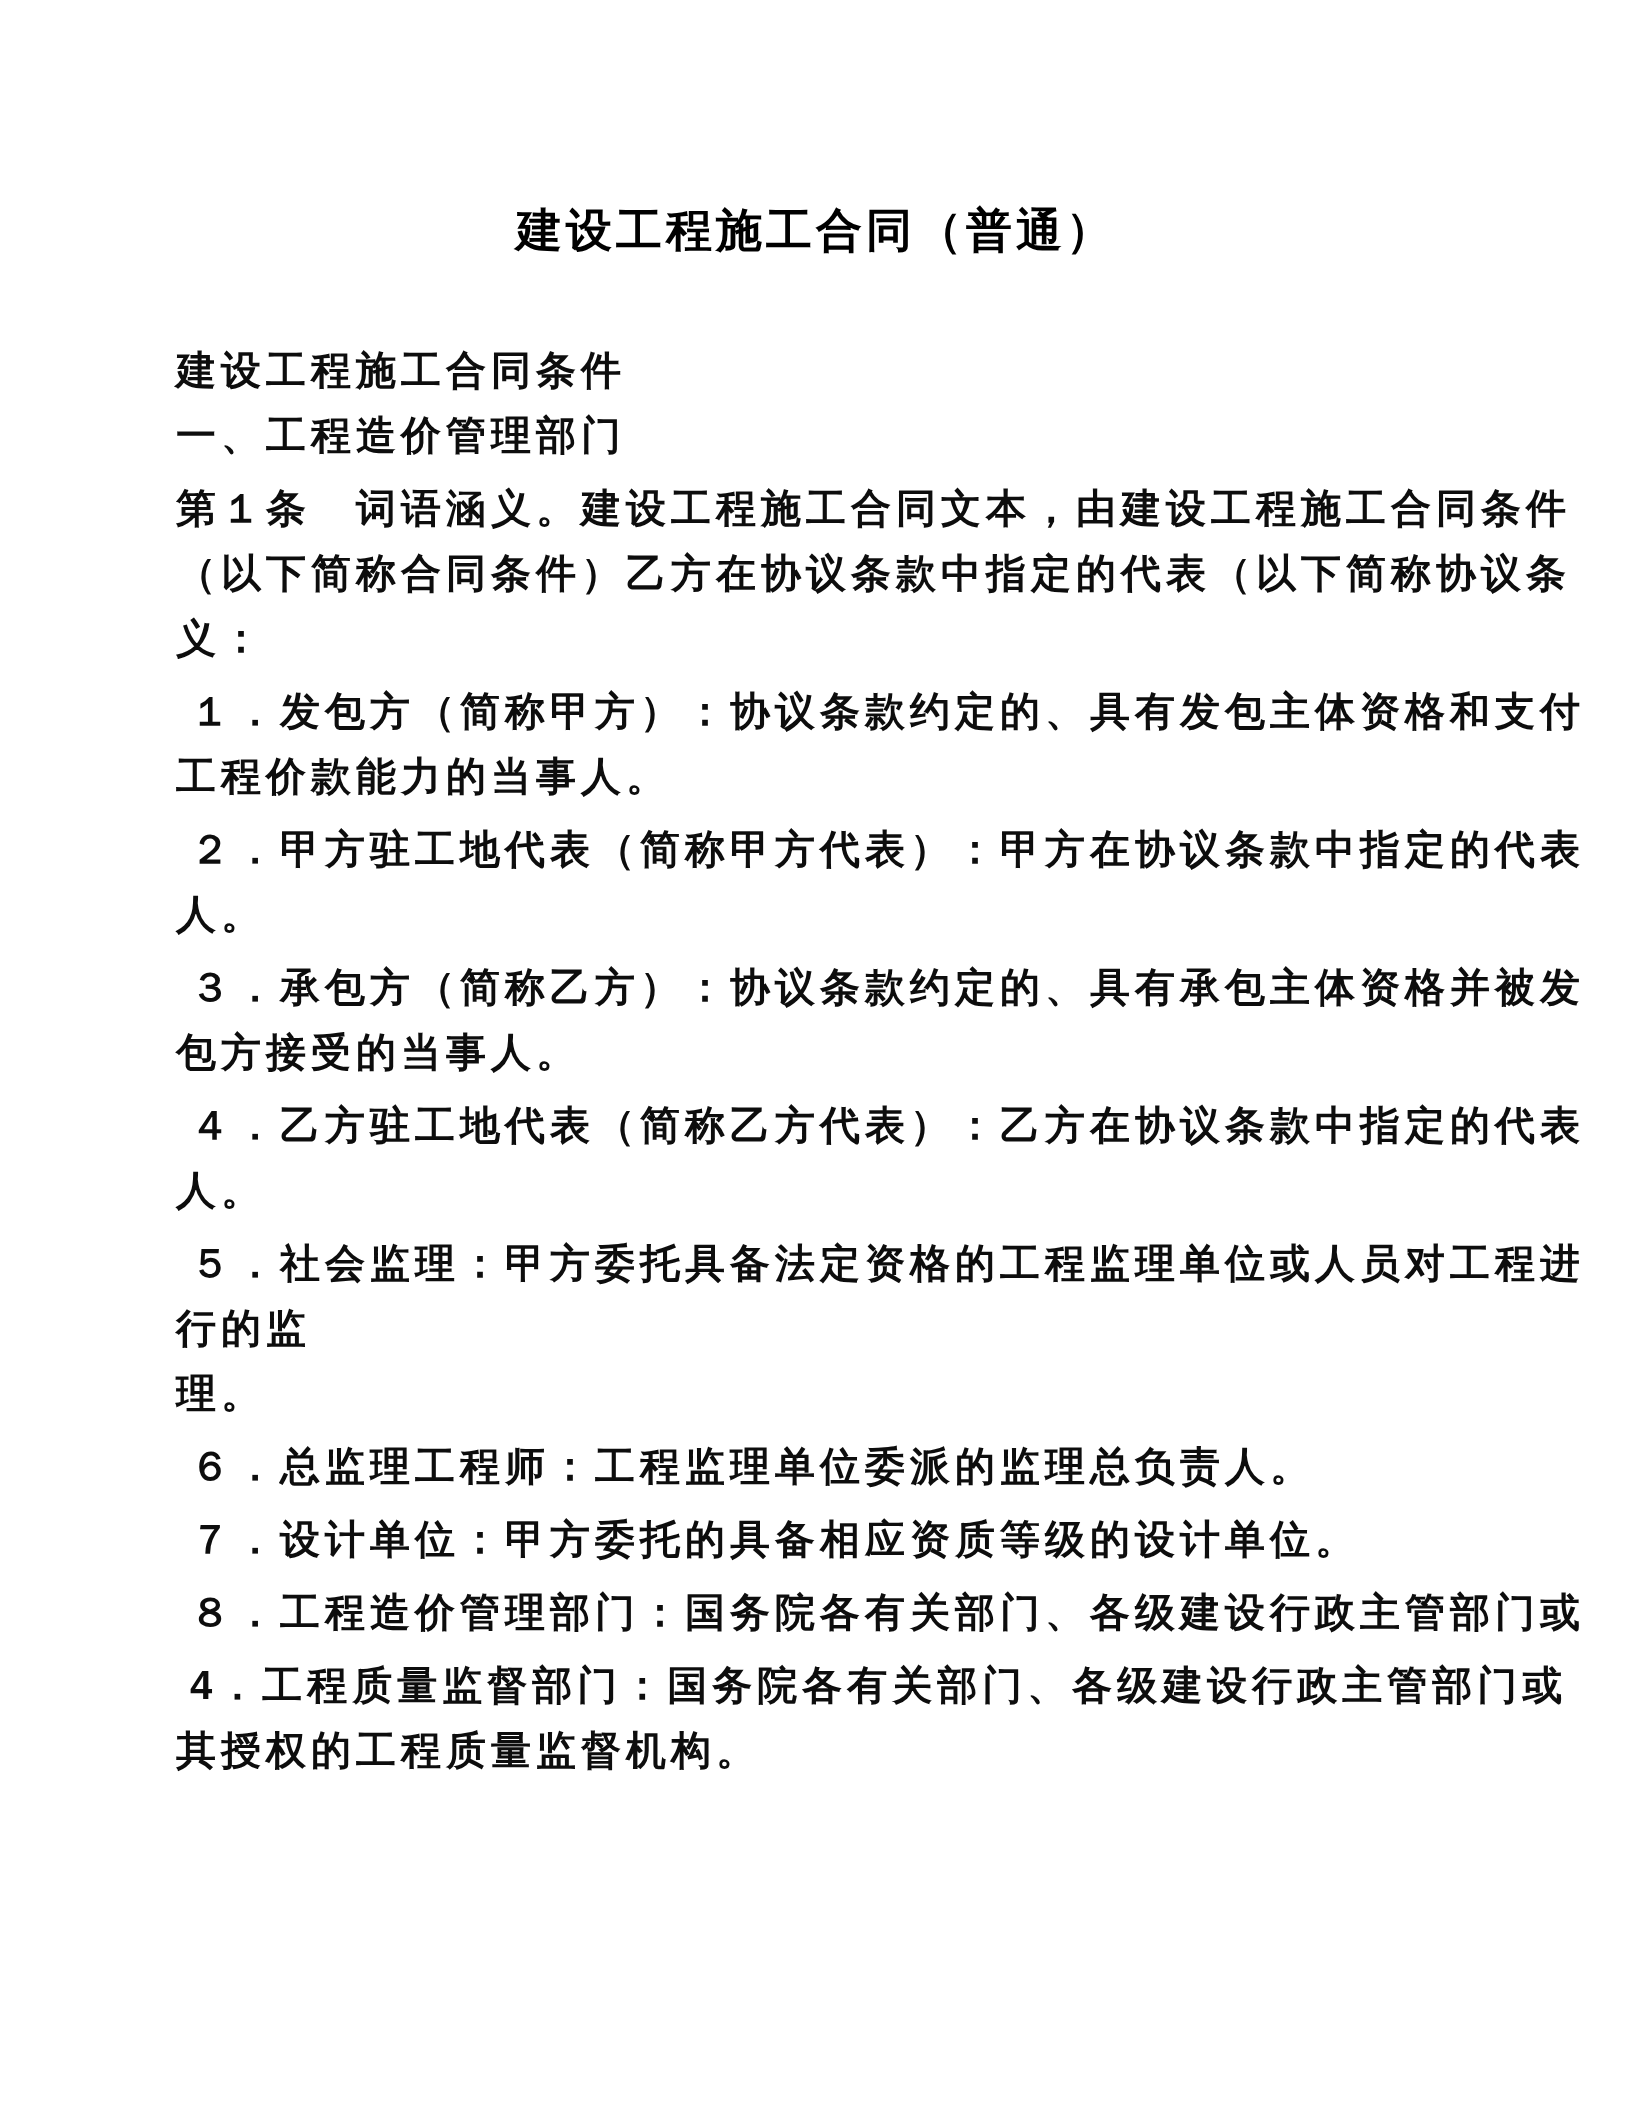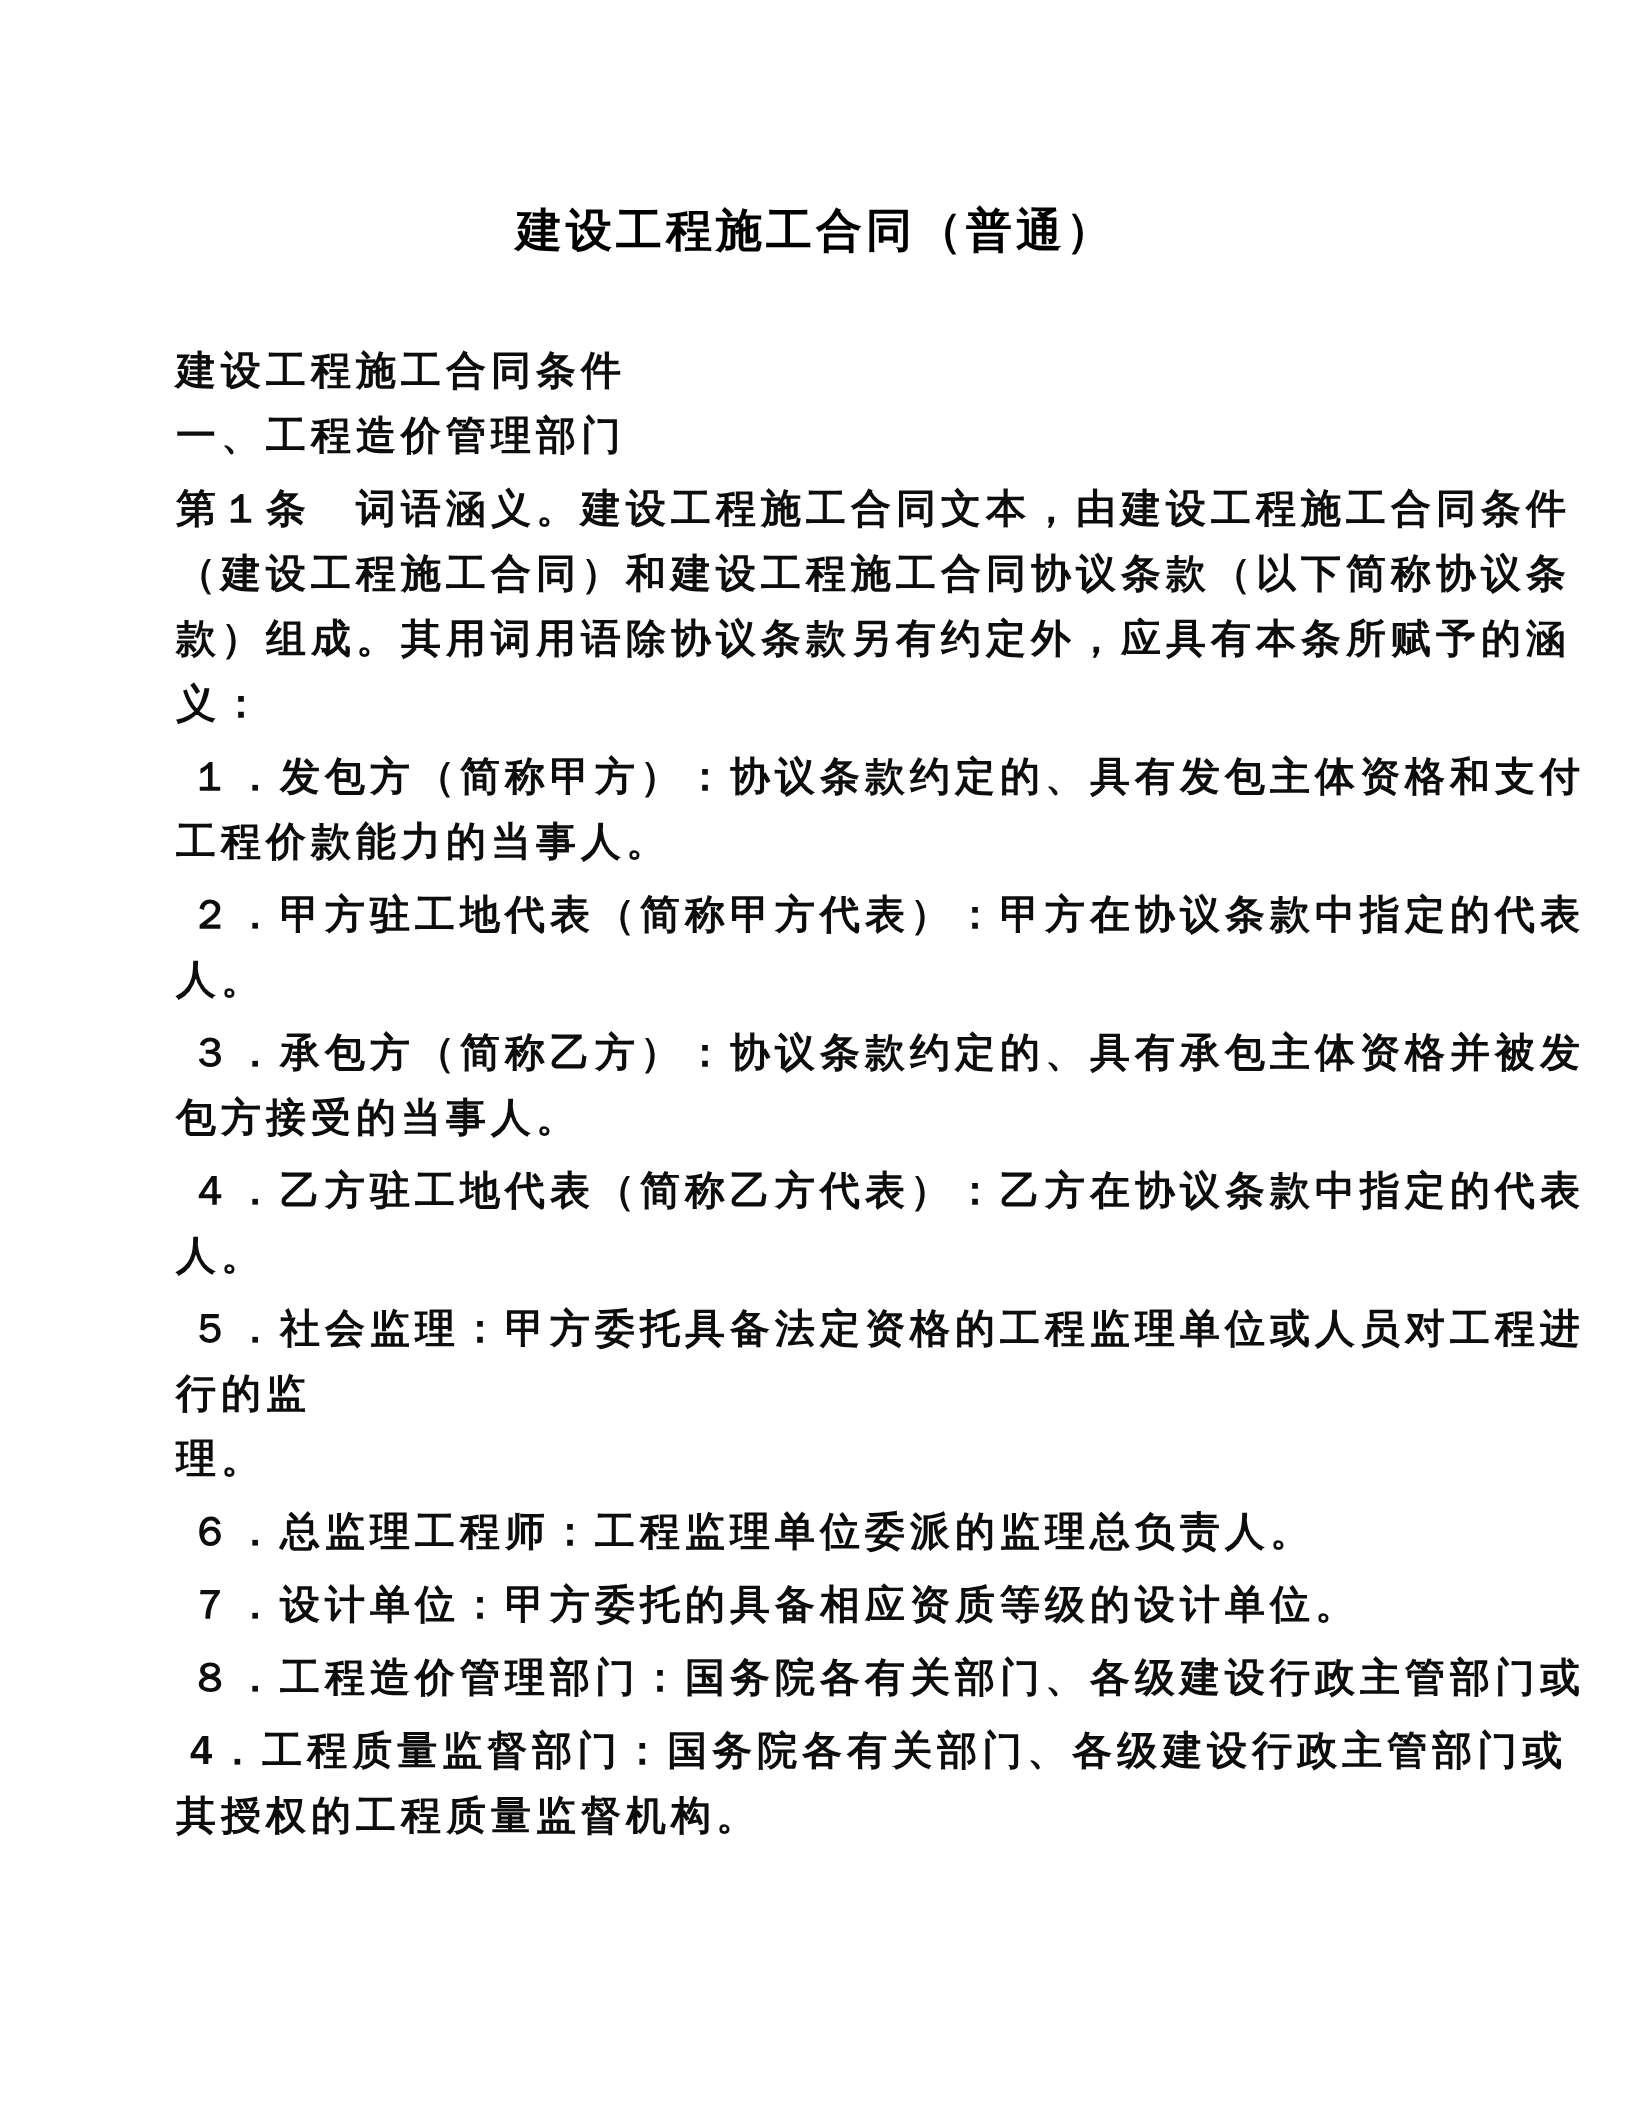--- a/index.html
+++ b/index.html
@@ -48,22 +48,21 @@
 </head>
 <body>
 
 <div class="page">
   <h1 class="title">建设工程施工合同（普通）</h1>
 
   <div class="body-text">
     <div class="line">建设工程施工合同条件</div>
     <div class="line">一、工程造价管理部门</div>
     <div class="line pstart">第１条　词语涵义。建设工程施工合同文本，由建设工程施工合同条件</div>
-    <div class="line">（建设工程施工合同）和建设工程施工合同协议条款（以下简称协议条</div>
-    <div class="line">款）组成。其用词用语除协议条款另有约定外，应具有本条所赋予的涵</div>
+    <div class="line">（以下简称合同条件）乙方在协议条款中指定的代表（以下简称协议条</div>
     <div class="line">义：</div>
     <div class="line num pstart">１．发包方（简称甲方）：协议条款约定的、具有发包主体资格和支付</div>
     <div class="line">工程价款能力的当事人。</div>
     <div class="line num pstart">２．甲方驻工地代表（简称甲方代表）：甲方在协议条款中指定的代表</div>
     <div class="line">人。</div>
     <div class="line num pstart">３．承包方（简称乙方）：协议条款约定的、具有承包主体资格并被发</div>
     <div class="line">包方接受的当事人。</div>
     <div class="line num pstart">４．乙方驻工地代表（简称乙方代表）：乙方在协议条款中指定的代表</div>
     <div class="line">人。</div>
     <div class="line num pstart">５．社会监理：甲方委托具备法定资格的工程监理单位或人员对工程进</div>

